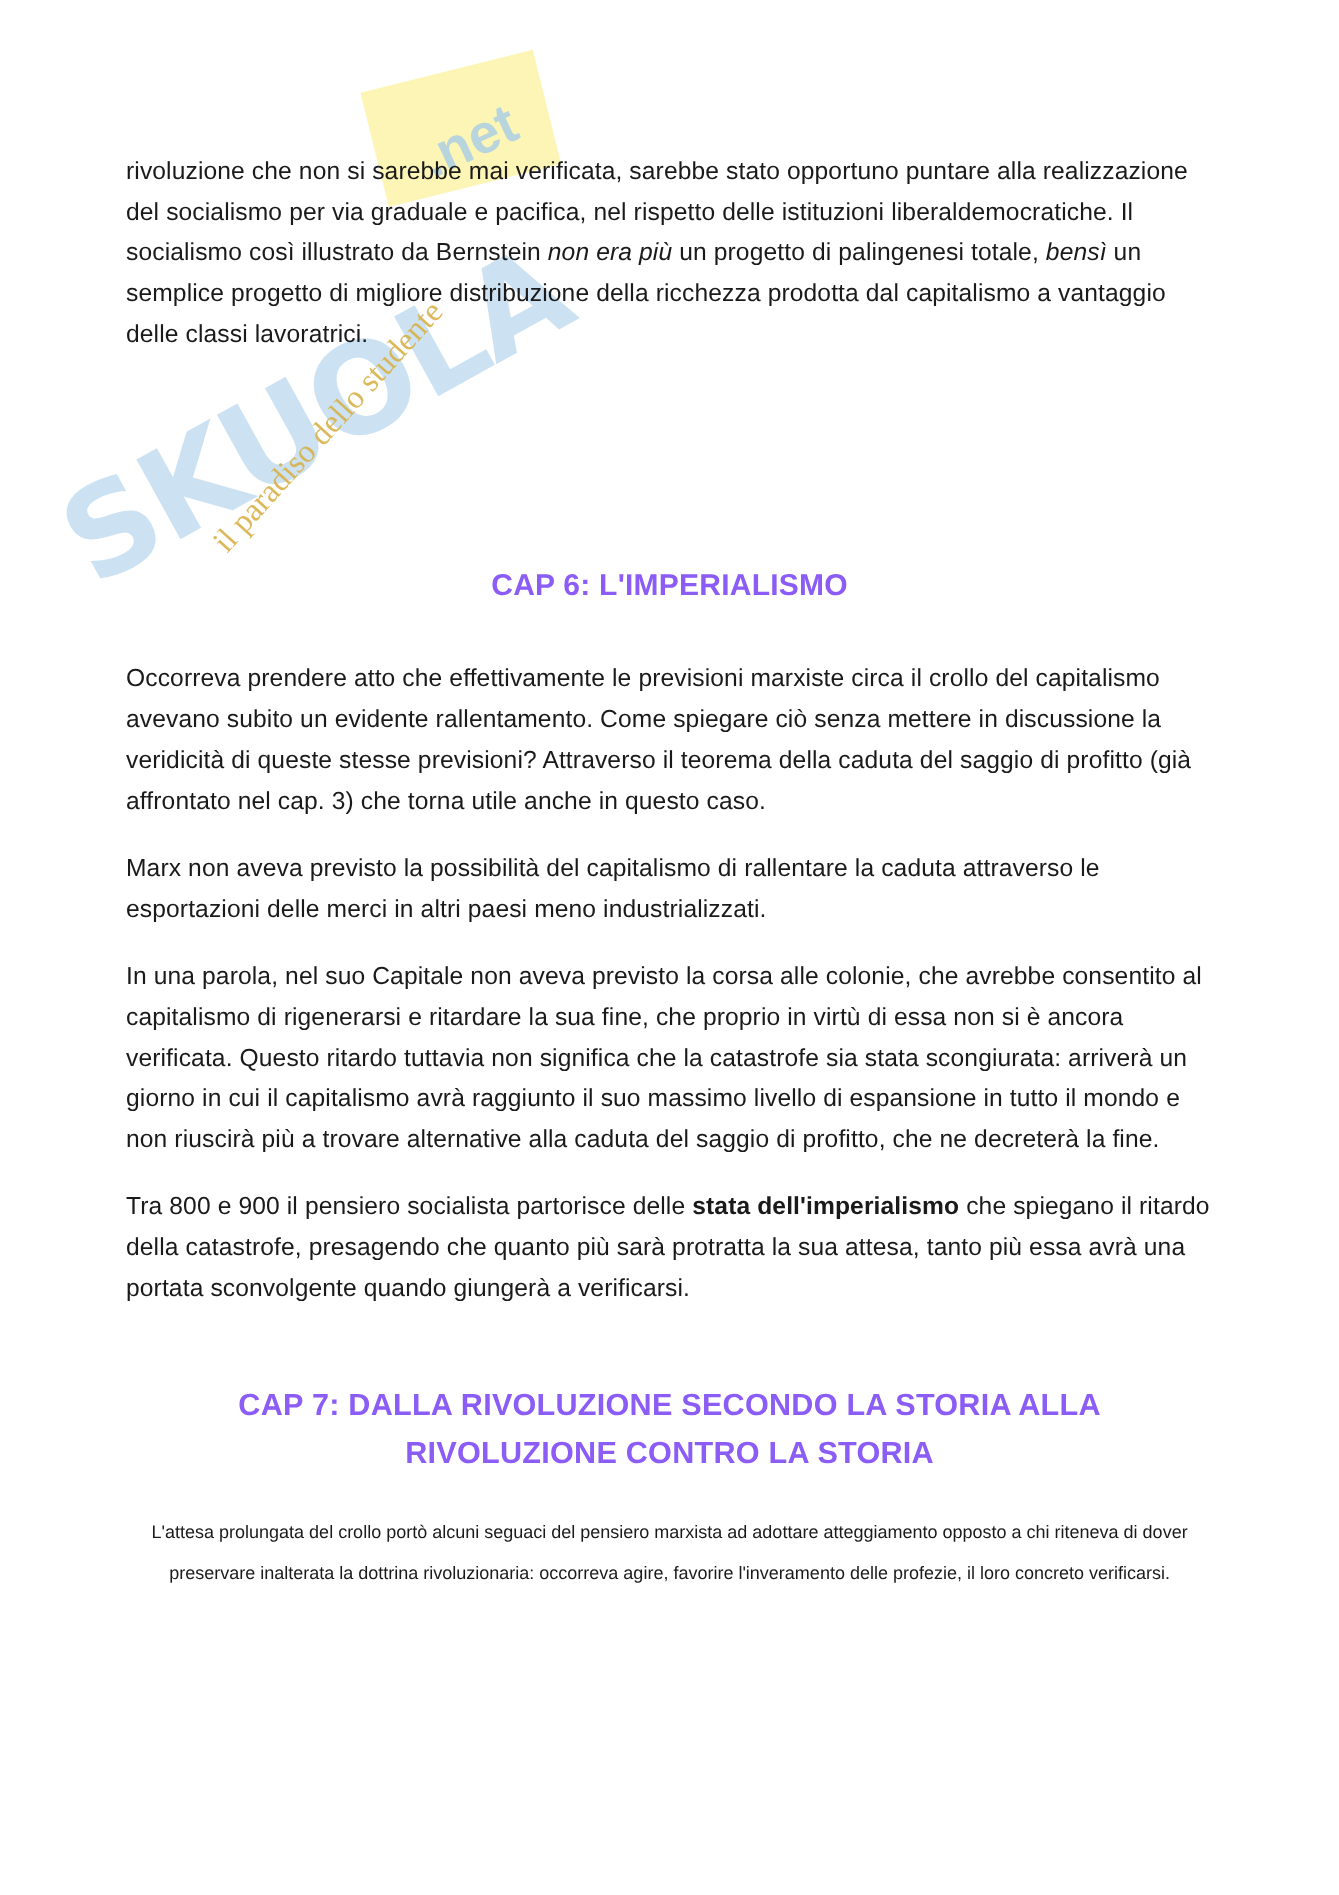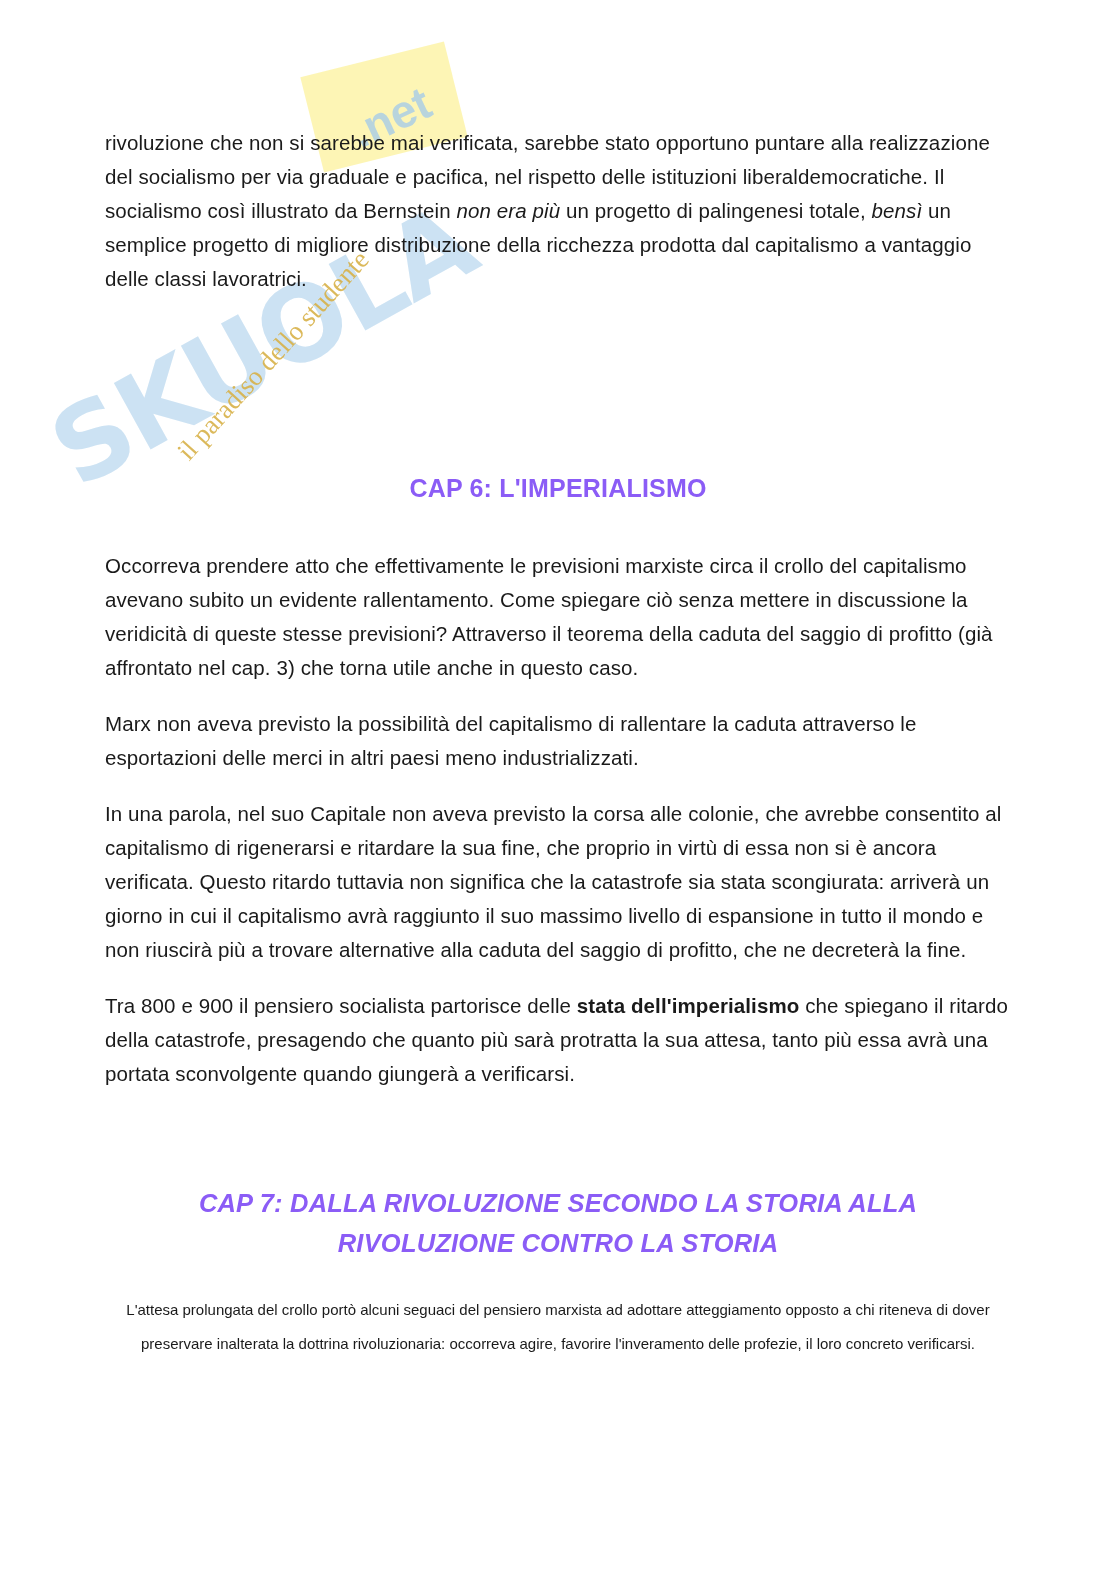--- a/index.html
+++ b/index.html
@@ -41,21 +41,21 @@
   h1.chapter {
     color: #8b5cf6;
     font-weight: bold;
     text-align: center;
     font-size: 25px;
     line-height: 34px;
     margin: 0;
     letter-spacing: 0.2px;
   }
   .cap6-wrap { margin-top: 175px; margin-bottom: 44px; }
-  .cap7-wrap { margin-top: 92px; margin-bottom: 30px; padding: 0 4px; font-style: italic; }
+  .cap7-wrap { margin-top: 60px; margin-bottom: 30px; padding: 0 4px; }
   .cap7-wrap h1.chapter { font-size: 25.5px; line-height: 40px; }
 
   p.centered {
     text-align: center;
     font-size: 15px;
     line-height: 34px;
     margin: 0;
     color: #1a1a1a;
   }
 

